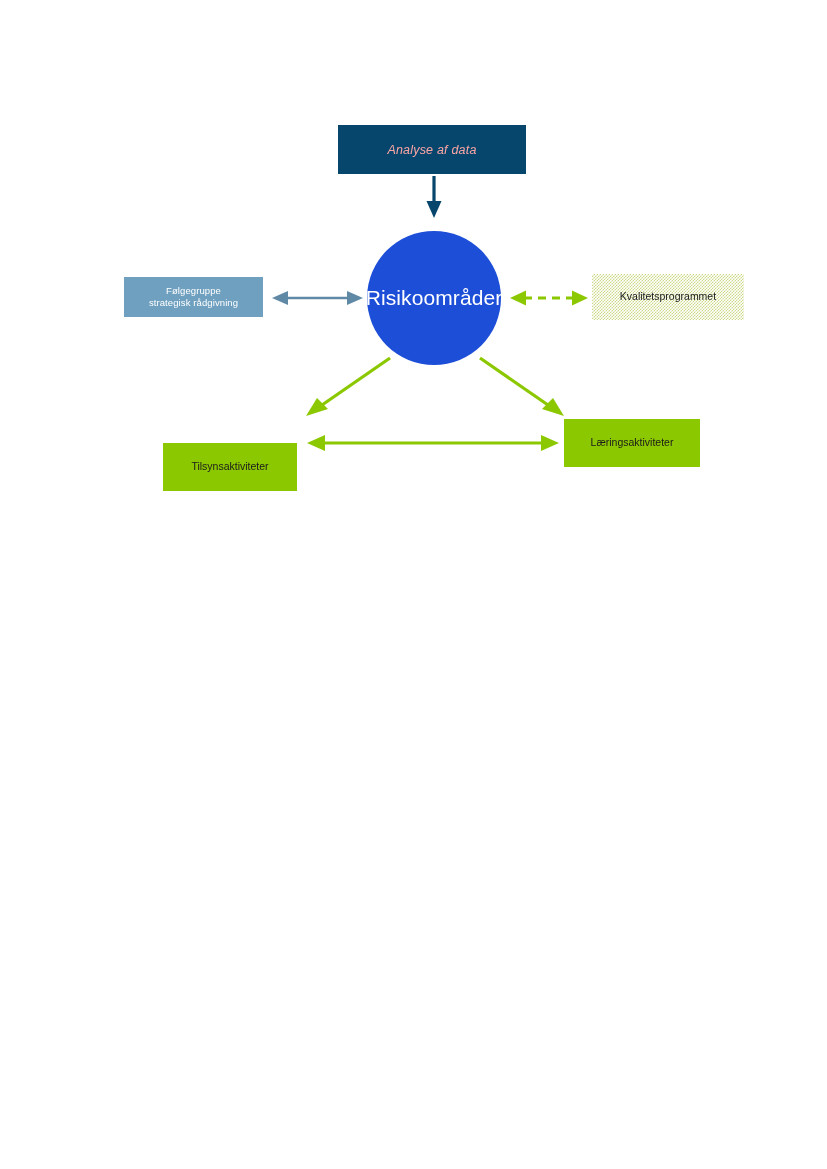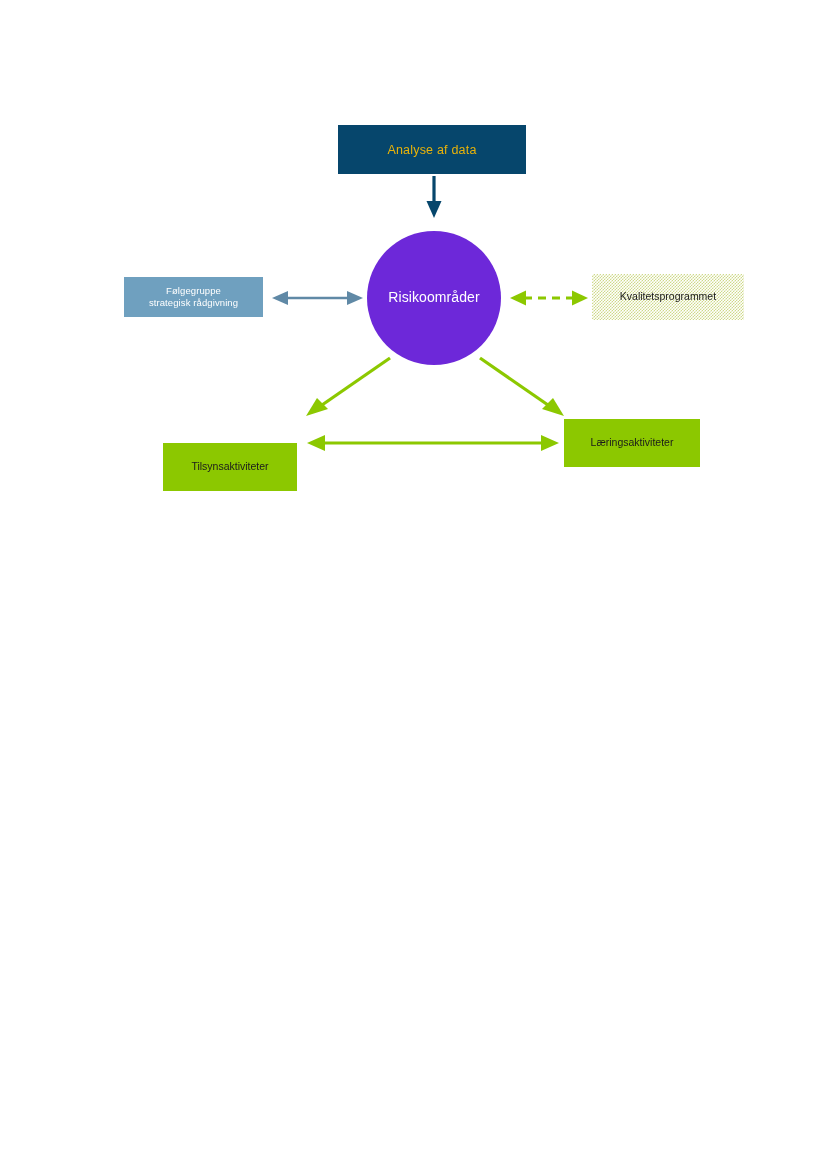--- a/index.html
+++ b/index.html
@@ -52,35 +52,36 @@
     padding: 0 6px;
   }
 
   
   #node-analyse {
     left: 338px;
     top: 125px;
     width: 188px;
     height: 49px;
     background: #06466c;
-    color: #eab308;
+    color: #fca5a5;
     font-size: 12.5px;
     letter-spacing: 0.2px;
+    font-style: italic;
   }
 
   
   #node-risiko {
     left: 367px;
     top: 231px;
     width: 134px;
     height: 134px;
     border-radius: 50%;
-    background: #6d28d9;
+    background: #1d4ed8;
     color: #ffffff;
-    font-size: 14px;
+    font-size: 21px;
     letter-spacing: 0.1px;
   }
 
   
   #node-foelgegruppe {
     left: 124px;
     top: 277px;
     width: 139px;
     height: 40px;
     background: #6fa0bf;

